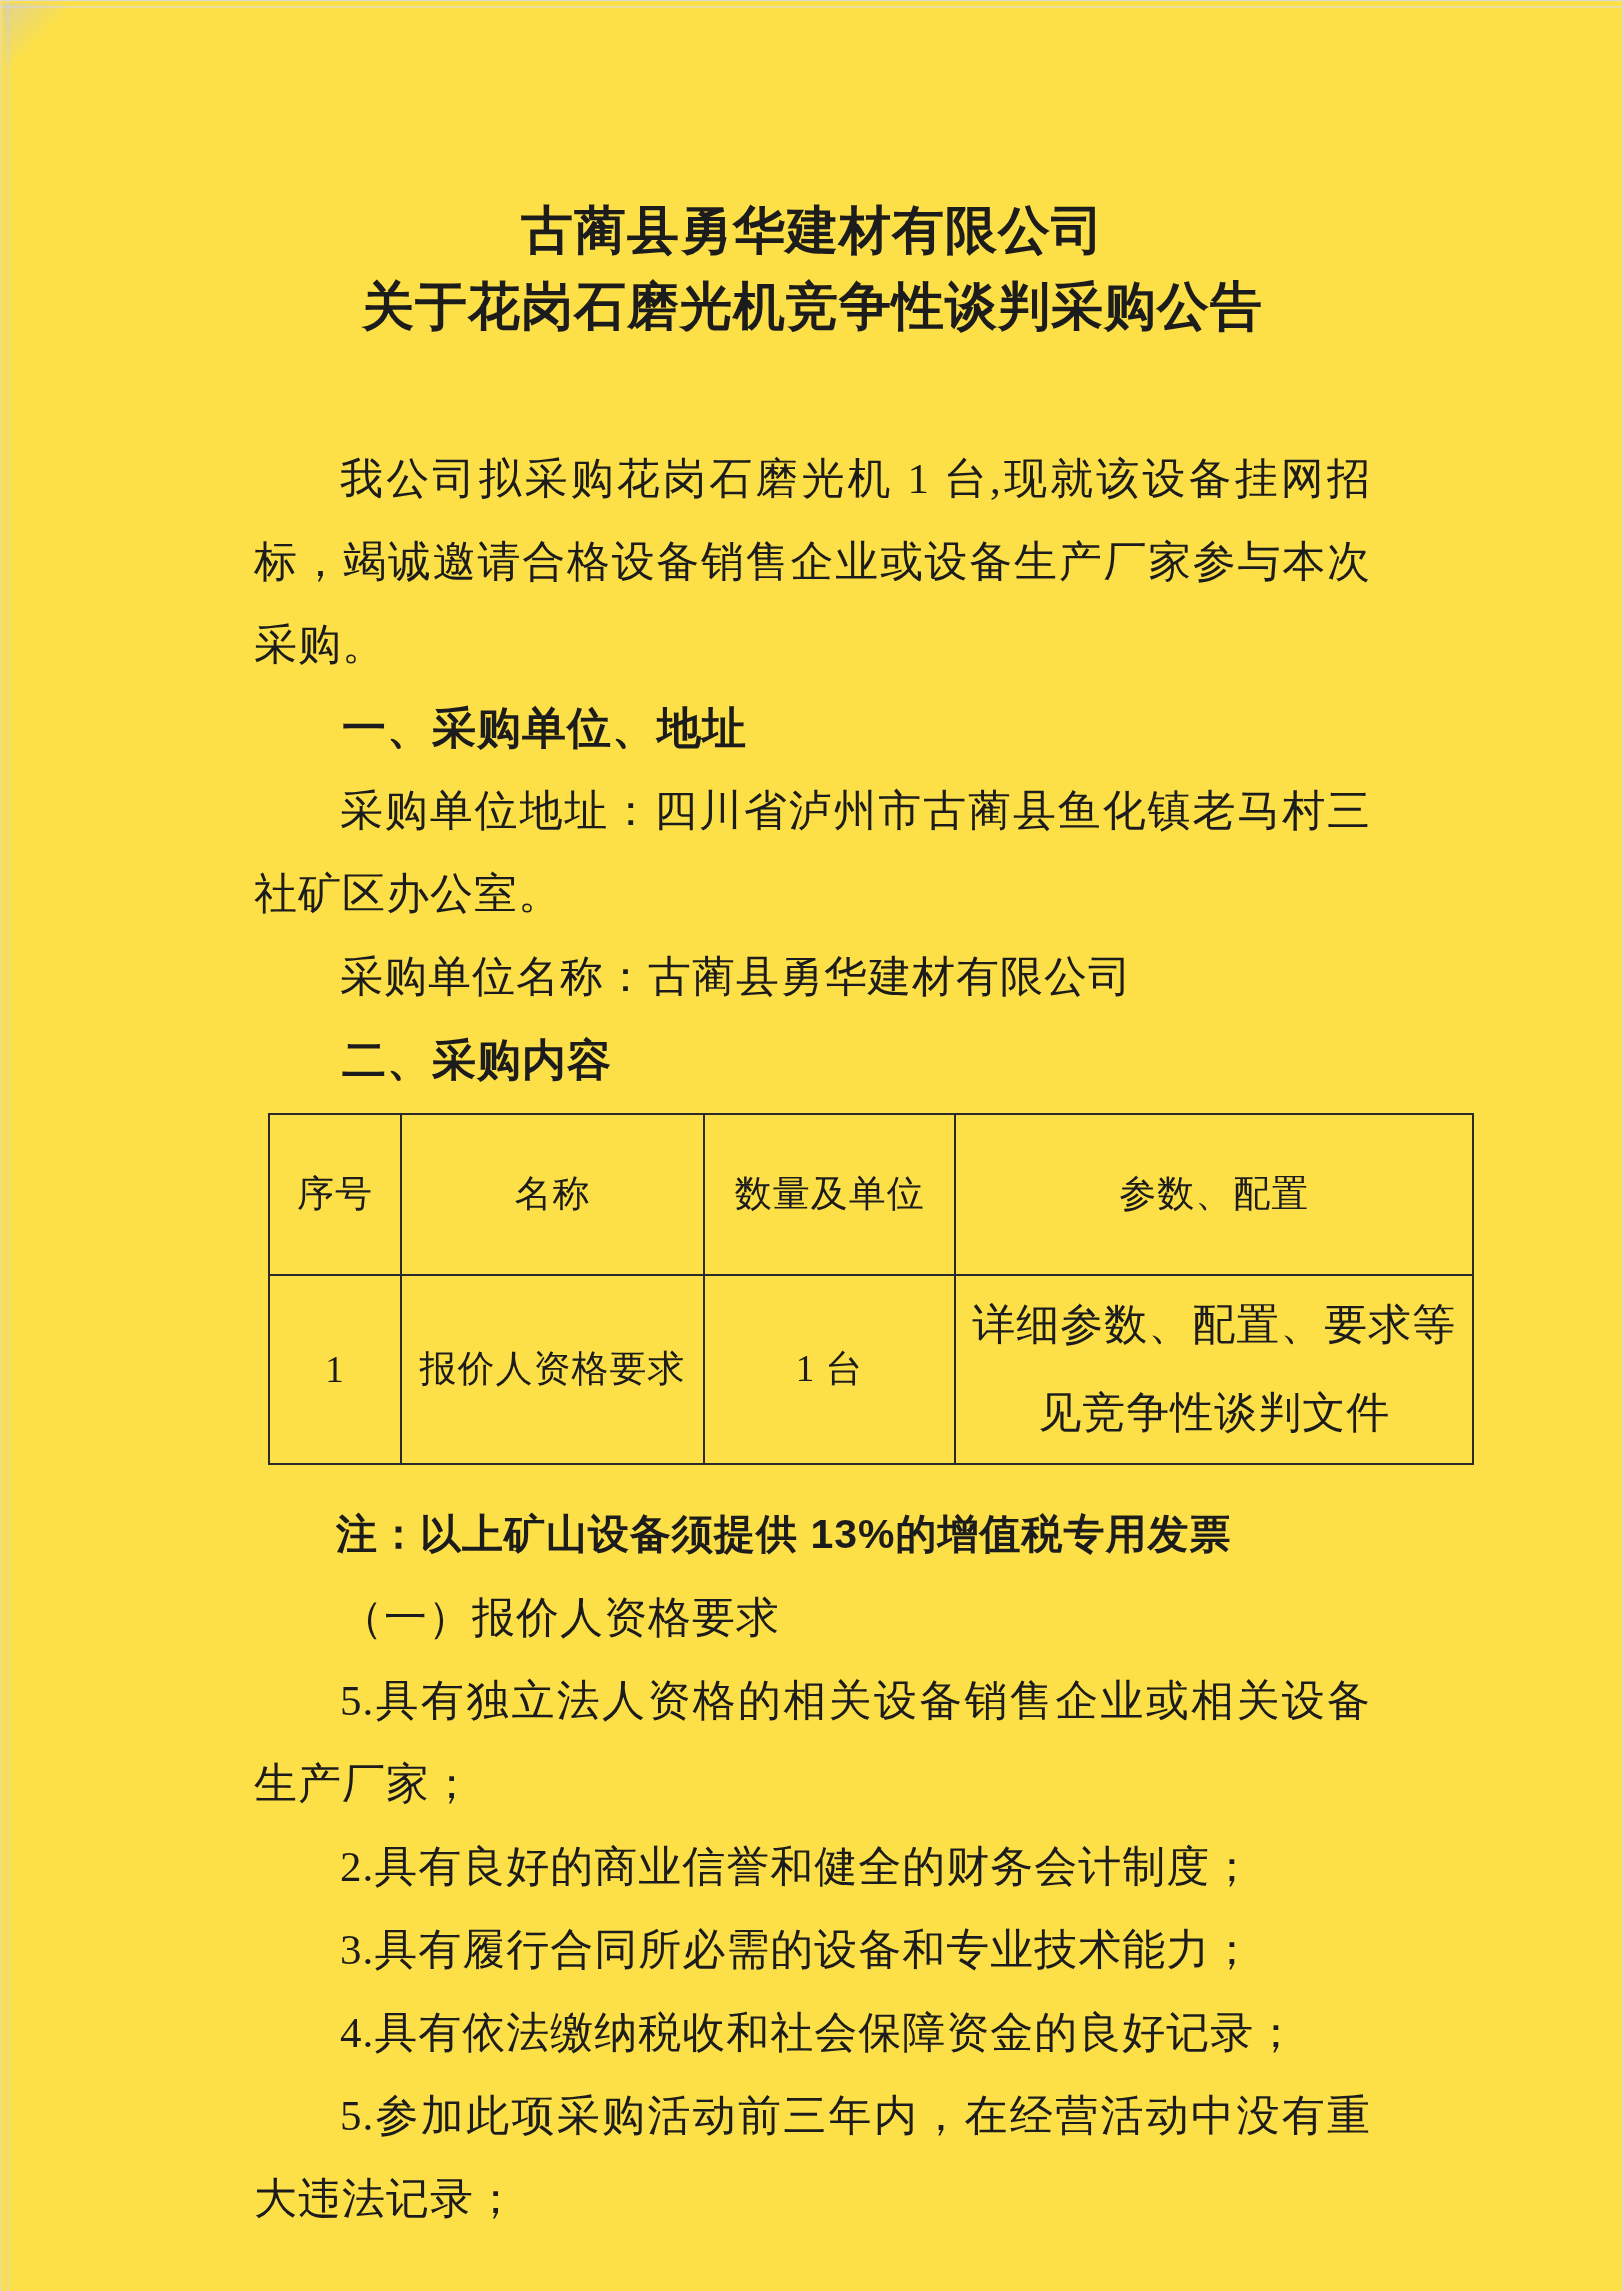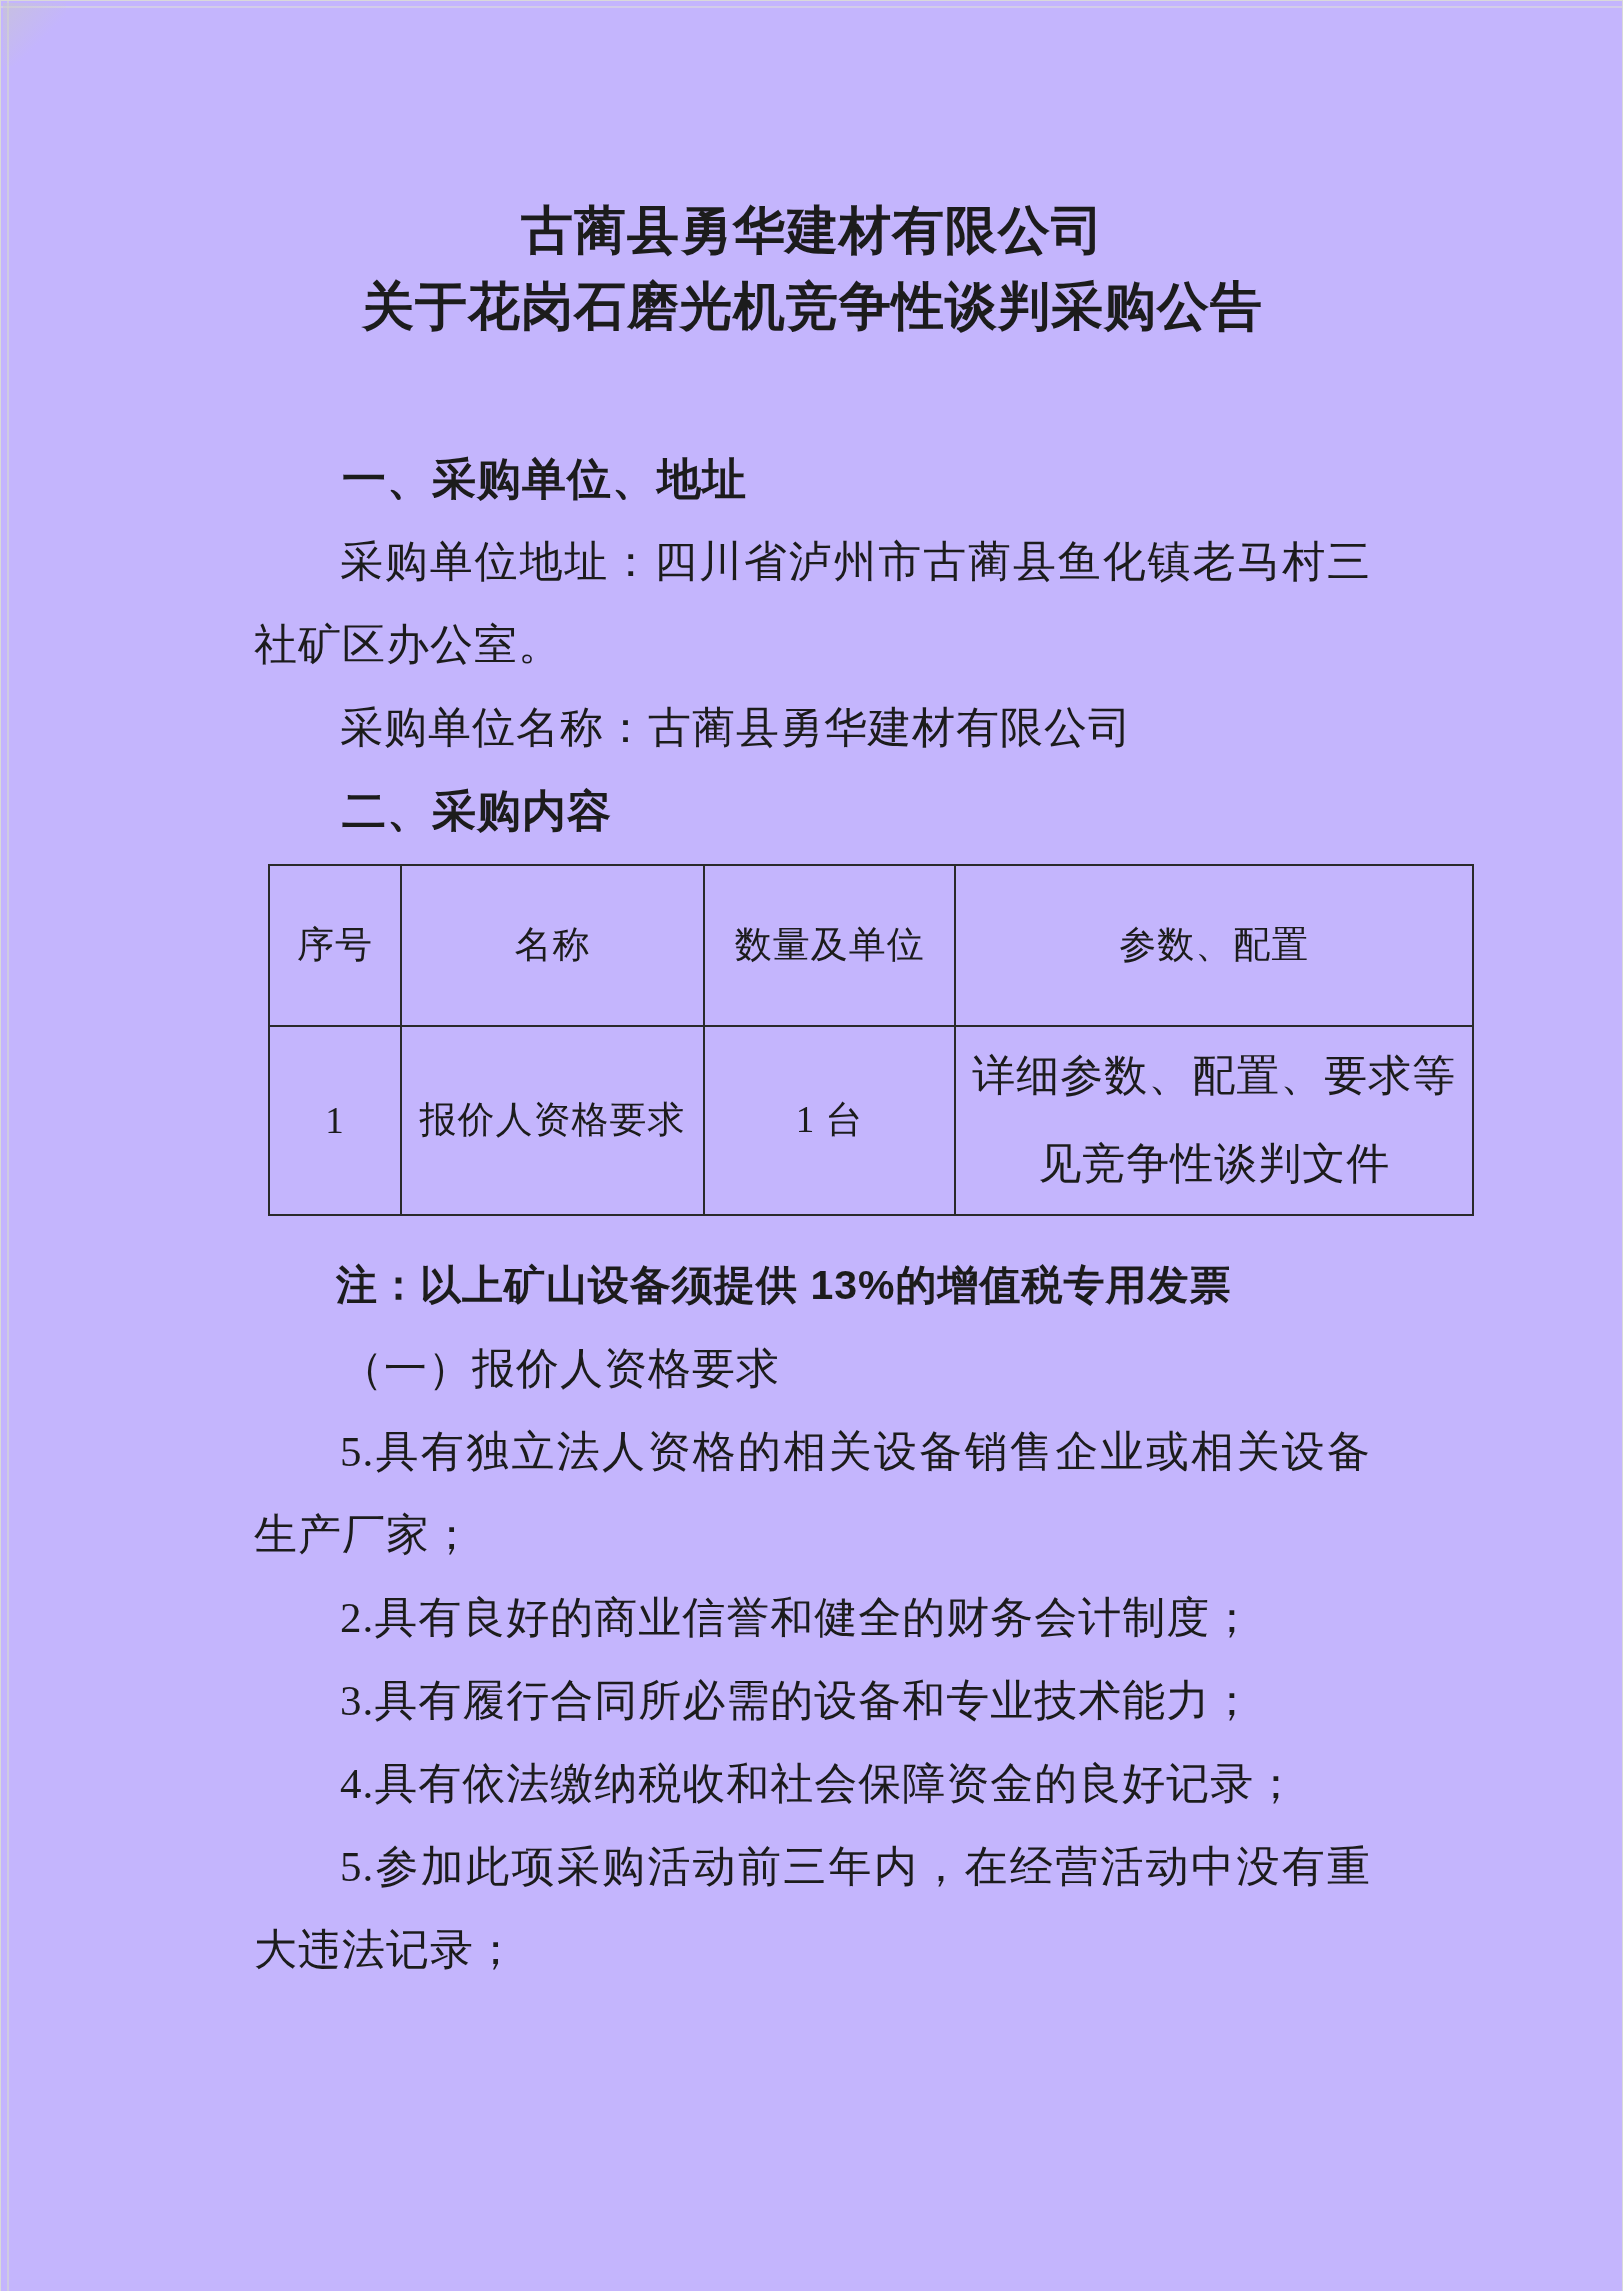--- a/index.html
+++ b/index.html
@@ -1,19 +1,19 @@
 <!DOCTYPE html>
 <html><head>
 <meta charset="utf-8">
 <style>
   html,body{margin:0;padding:0;background:#ffffff;}
   .page{
     position:relative;
     width:1623px;height:2292px;
-    background:#c4b5fd;
+    background:#fde047;
     overflow:hidden;
     font-family:"Liberation Serif", serif;
     color:#1c1c1c;
     box-sizing:border-box;
     border:1px solid #d9d9d9;
   }
   
   .edge-left{position:absolute;left:5.9px;top:0;width:2px;height:100%;background:#d4d4d4;opacity:.7;}
   .edge-top{position:absolute;left:0;top:4.9px;width:100%;height:2px;background:#dcdcdc;opacity:.6;}
   .corner-smudge{position:absolute;left:2px;top:2px;width:63px;height:63px;
@@ -92,20 +92,21 @@
   <div class="edge-top"></div>
   <div class="corner-smudge"></div>
 
   <div class="content">
 
     <h1 class="doc-title">
       <span>古蔺县勇华建材有限公司</span><br>
       <span>关于花岗石磨光机竞争性谈判采购公告</span>
     </h1>
 
+    <p class="body-line">我公司拟采购花岗石磨光机 1 台,现就该设备挂网招标，竭诚邀请合格设备销售企业或设备生产厂家参与本次采购。</p>
 
     <p class="sec-heading">一、采购单位、地址</p>
     <p class="body-line">采购单位地址：四川省泸州市古蔺县鱼化镇老马村三社矿区办公室。</p>
     <p class="body-line">采购单位名称：古蔺县勇华建材有限公司</p>
 
     <p class="sec-heading">二、采购内容</p>
 
     <table class="purchase">
       <tbody>
         <tr class="hdr">

